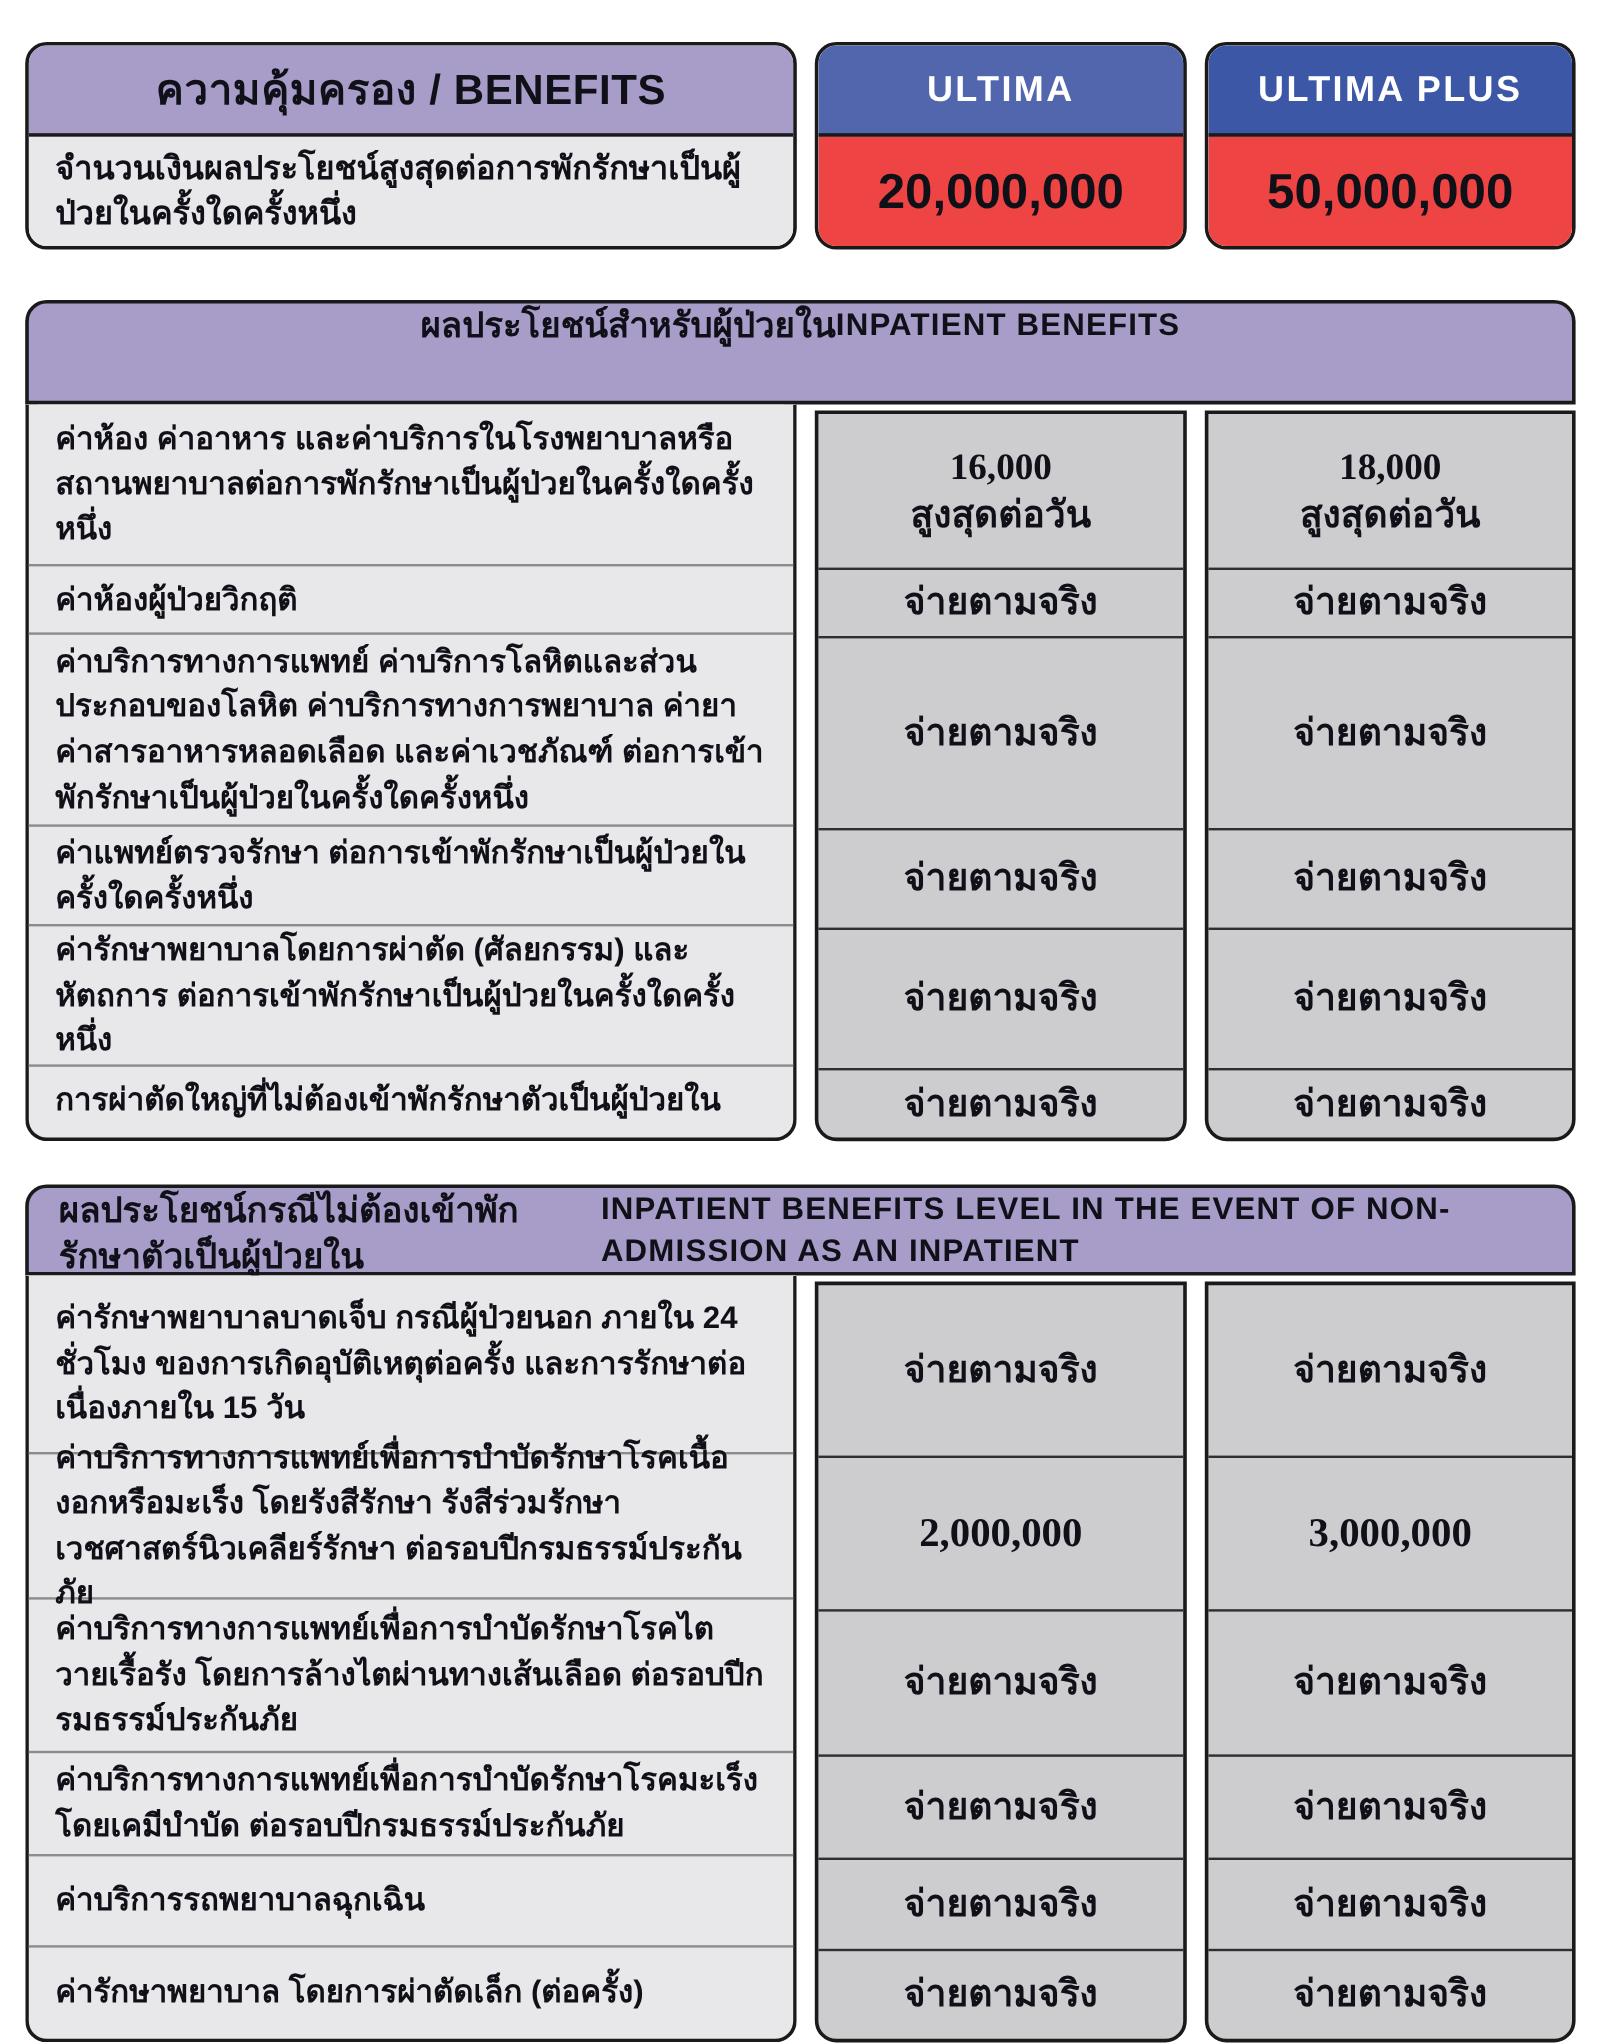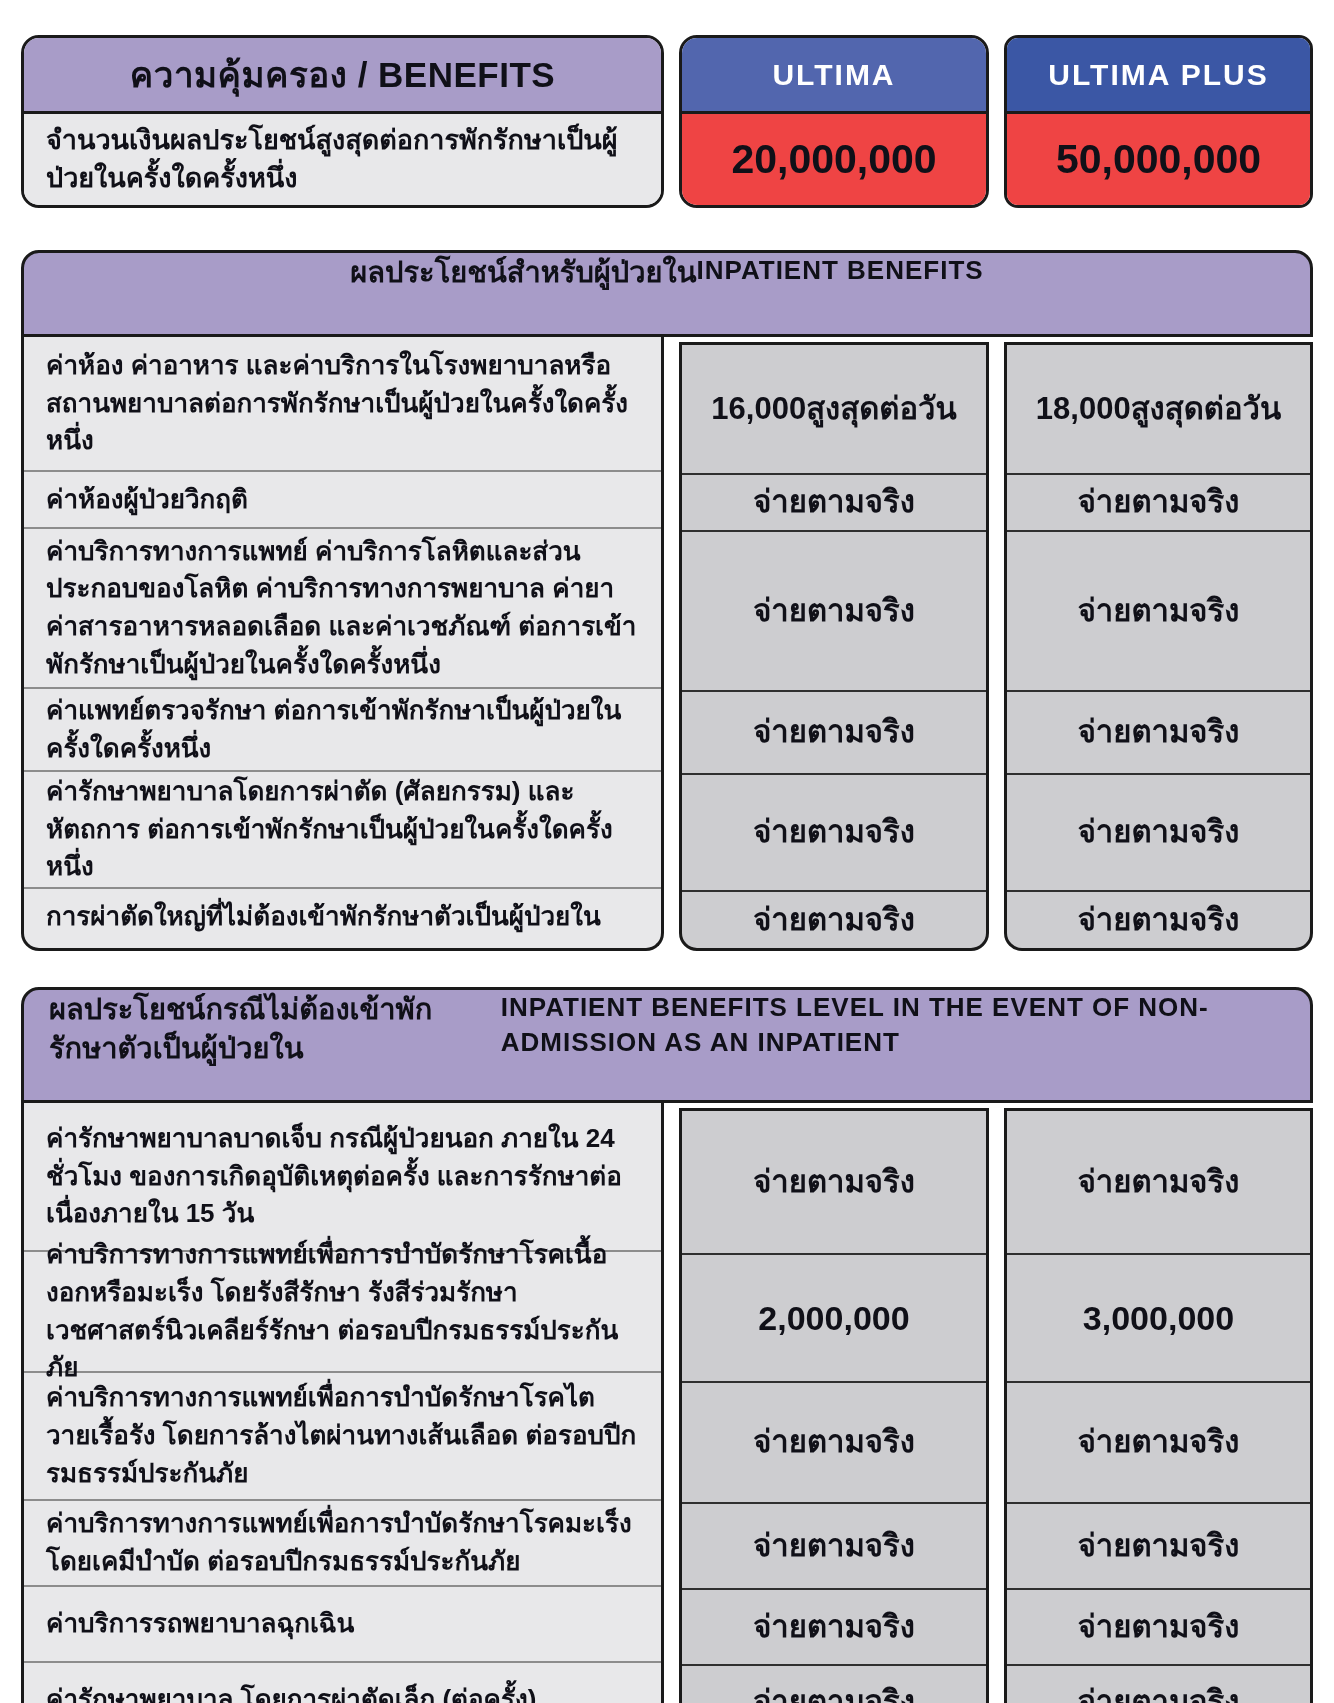--- a/index.html
+++ b/index.html
@@ -15,48 +15,48 @@
   
   .card{box-sizing:border-box;border:3px solid #1a1a1a;border-radius:18px;overflow:hidden;background:#fff;}
   .b1-left{width:643px;flex:none;}
   .b1-hd{box-sizing:border-box;height:76px;border-bottom:3px solid #1a1a1a;
          display:flex;align-items:center;justify-content:center;
          font-size:35px;font-weight:700;letter-spacing:.5px;}
   .purple-bg{background:#a89cc8;}
   .b1-bd{box-sizing:border-box;height:91px;display:flex;align-items:center;padding:0 22px;
          font-size:27px;font-weight:600;line-height:1.4;background:#e8e8ea;}
   .b1-val{width:310px;flex:none;}
-  .b1-val.w2{width:309px;border-radius:14px;}
+  .b1-val.w2{width:309px;}
   .b1-val .b1-hd{font-size:30px;font-weight:700;color:#ffffff;letter-spacing:2px;border-bottom:3px solid #1a1a1a;}
   .blue1{background:#5266ae;}
   .blue2{background:#3b57a5;}
   .b1-val .b1-bd{background:#ef4444;justify-content:center;font-size:41px;font-weight:700;padding:0;}
 
   .block1{margin-bottom:42px;}
 
   
   .sec{margin-bottom:25px;}
   .sec-hd{box-sizing:border-box;width:1292px;border:3px solid #1a1a1a;border-radius:18px 18px 0 0;
           display:flex;flex-direction:row;justify-content:center;padding:0 25px;}
   .secA .sec-hd{height:87px;}
-  .secB .sec-hd{height:116px;margin-top:36px;}
+  .secB .sec-hd{height:76px;margin-top:36px;}
   .sec-hd .t-th{font-size:29px;font-weight:700;line-height:1.35;}
   .sec-hd .t-en{font-size:26px;font-weight:700;letter-spacing:1px;line-height:1.35;}
 
   .desc-col{box-sizing:border-box;width:643px;flex:none;background:#e8e8ea;
             border:3px solid #1a1a1a;border-top:none;border-radius:0 0 18px 18px;}
   .desc-cell{box-sizing:border-box;display:flex;align-items:center;padding:0 22px;
              font-size:26px;font-weight:600;line-height:1.45;}
   .desc-cell + .desc-cell{border-top:2px solid #8c8c8c;}
 
   .val-col{box-sizing:border-box;width:310px;flex:none;margin-top:5px;background:#cdcdd0;
            border:3px solid #1a1a1a;border-radius:0 0 18px 18px;}
   .val-col.w2{width:309px;}
-  .val-cell{box-sizing:border-box;display:flex;flex-direction:row;align-items:center;justify-content:center;
-            font-size:31px;font-weight:700;line-height:1.3;text-align:center;padding:0 6px;}
+  .val-cell{box-sizing:border-box;display:flex;flex-direction:column;align-items:center;justify-content:center;
+            font-size:31px;font-weight:700;line-height:1.3;text-align:center;padding:0 6px;font-family:Liberation Serif, serif;}
   .val-cell + .val-cell{border-top:2px solid #2f2f2f;}
   .val-cell .num{font-size:34px;}
 
   
   .hA0{height:133px}.hA1{height:57px}.hA2{height:160px}.hA3{height:83px}.hA4{height:117px}.hA5{height:58px}
   .vA0{height:128px}
   
   .hB0{height:147px}.hB1{height:128px}.hB2{height:121px}.hB3{height:86px}.hB4{height:76px}.hB5{height:75px}
   .vB0{height:142px}
 </style>

